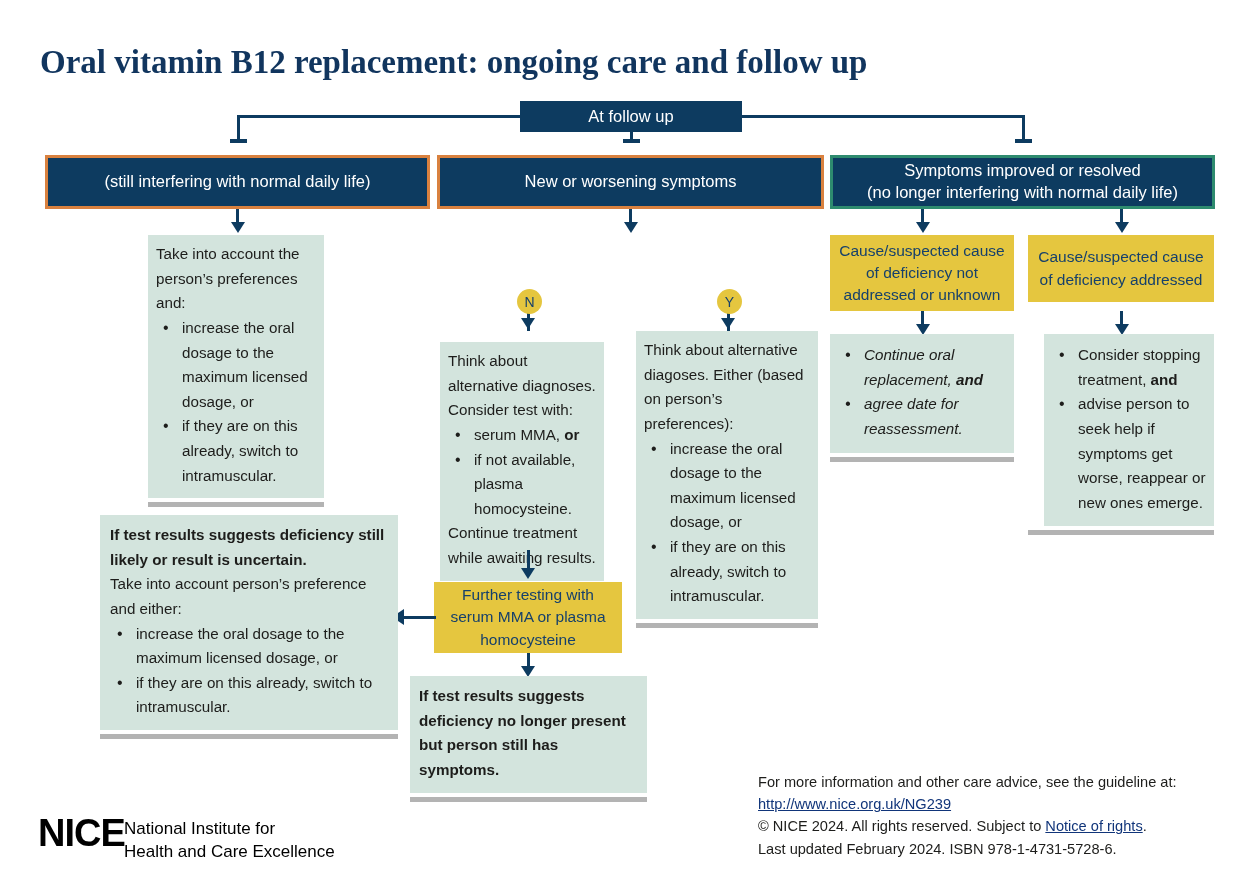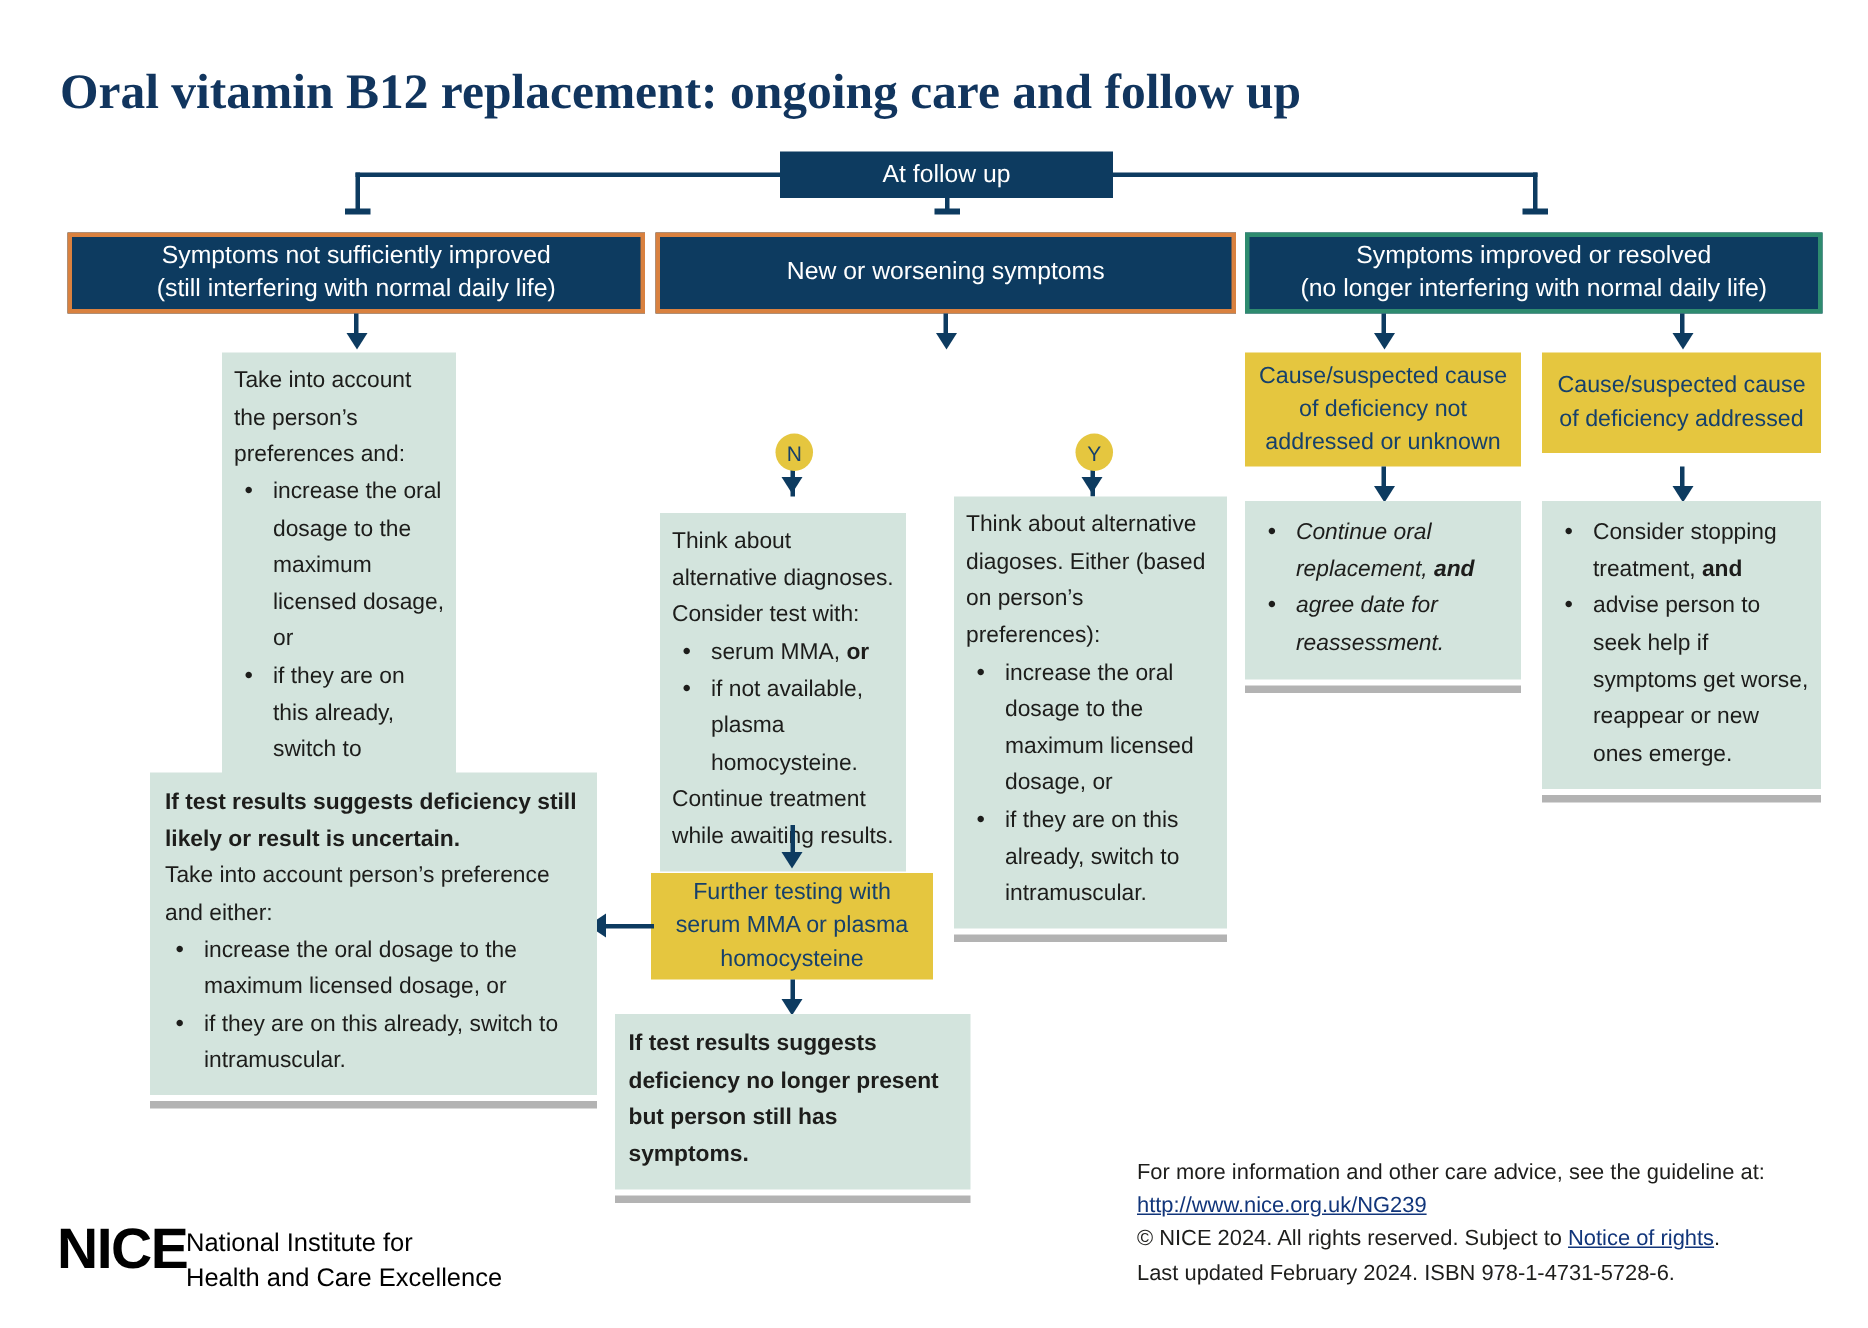--- a/index.html
+++ b/index.html
@@ -123,21 +123,20 @@
   <div class="line vline" style="left:237px;top:115px;height:26px;"></div>
   <div class="tick" style="left:230px;top:139px;"></div>
 
   <div class="line vline" style="left:630px;top:132px;height:9px;"></div>
   <div class="tick" style="left:623px;top:139px;"></div>
 
   <div class="line vline" style="left:1022px;top:115px;height:26px;"></div>
   <div class="tick" style="left:1015px;top:139px;"></div>
 
   <div class="abs navy bd-orange" style="left:45px;top:155px;width:385px;height:54px;flex-direction:column;">
-    <span>Symptoms not sufficiently improved</span>
     <span>(still interfering with normal daily life)</span>
   </div>
 
   <div class="abs navy bd-green" style="left:830px;top:155px;width:385px;height:54px;flex-direction:column;">
     <span>Symptoms improved or resolved</span>
     <span>(no longer interfering with normal daily life)</span>
   </div>
 
   <div class="abs navy bd-orange" style="left:437px;top:155px;width:387px;height:54px;">
     <span>New or worsening symptoms</span>
@@ -148,21 +147,21 @@
 
   <div class="line vline" style="left:629px;top:209px;height:16px;"></div>
   <div class="arrow arrow-down" style="left:624px;top:222px;"></div>
 
   <div class="line vline" style="left:921px;top:209px;height:16px;"></div>
   <div class="arrow arrow-down" style="left:916px;top:222px;"></div>
 
   <div class="line vline" style="left:1120px;top:209px;height:16px;"></div>
   <div class="arrow arrow-down" style="left:1115px;top:222px;"></div>
 
-  <div class="boxwrap" style="left:148px;top:235px;width:156px;">
+  <div class="boxwrap" style="left:148px;top:235px;width:176px;">
     <div class="mint" style="padding:7px 8px 10px 8px;">
       <p class="t">Take into account the person’s preferences and:</p>
       <ul class="b">
         <li>increase the oral dosage to the maximum licensed dosage, or</li>
         <li>if they are on this already, switch to intramuscular.</li>
       </ul>
     </div>
     <div class="shadowbar" style="left:0;top:100%;margin-top:4px;width:100%;"></div>
   </div>
 
@@ -218,21 +217,21 @@
     <div class="shadowbar" style="left:0;top:100%;margin-top:4px;width:100%;"></div>
   </div>
 
   <div class="abs yellow" style="left:1028px;top:235px;width:186px;height:67px;">
     <span>Cause/suspected cause of deficiency addressed</span>
   </div>
   <div class="line vline" style="left:1120px;top:311px;height:16px;"></div>
   <div class="arrow arrow-down" style="left:1115px;top:324px;"></div>
 
   <div class="boxwrap" style="left:1028px;top:334px;width:186px;">
-    <div class="mint" style="padding:9px 8px 11px 8px;">
+    <div class="mint" style="padding:9px 8px 11px 8px;margin-left:16px;">
       <ul class="b">
         <li><span>Consider stopping treatment, </span><span class="bold">and</span></li>
         <li>advise person to seek help if symptoms get worse, reappear or new ones emerge.</li>
       </ul>
     </div>
     <div class="shadowbar" style="left:0;top:100%;margin-top:4px;width:100%;"></div>
   </div>
 
   <div class="line vline" style="left:527px;top:550px;height:22px;"></div>
   <div class="arrow arrow-down" style="left:521px;top:568px;"></div>

